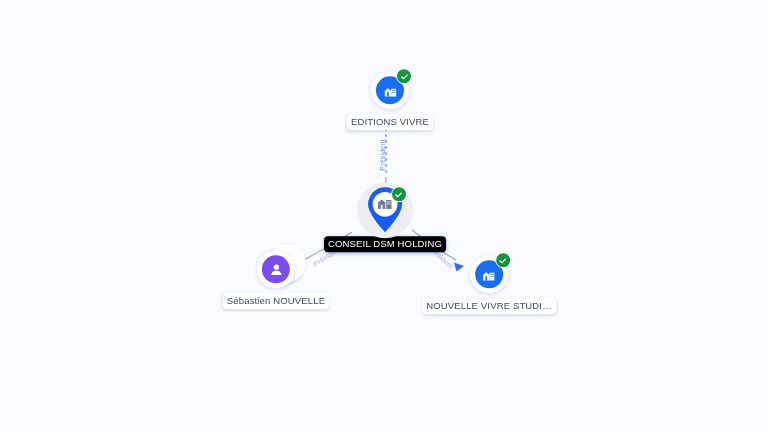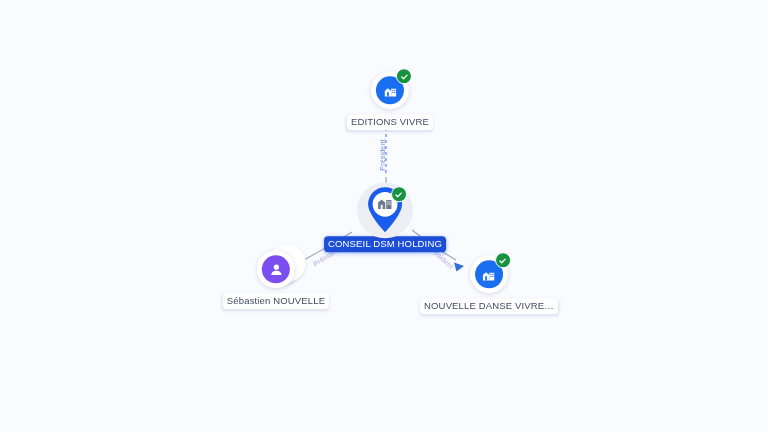--- a/index.html
+++ b/index.html
@@ -98,21 +98,21 @@
     border-radius: 4px;
     line-height: 1.1;
     text-align: right;
   }
   .label.plain {
     background: #ffffff;
     color: #3f4a63;
     box-shadow: 0 1px 3px rgba(40,60,120,0.16);
   }
   .label.selected {
-    background: #1d4ed8;
+    background: #000000;
     color: #ffffff;
     box-shadow: 0 1px 4px rgba(26,92,235,0.45);
   }
 
   
   .pin-wrap {
     position: relative;
     width: 58px;
     height: 58px;
     display: flex;
@@ -234,21 +234,21 @@
           <rect x="17.2" y="13.4" width="1.6" height="1.6" fill="#1a6ef0"></rect>
           <rect x="7.3" y="14" width="2.4" height="6" fill="#1a6ef0"></rect>
         </svg>
       </div>
       <span class="badge">
         <svg width="9" height="9" viewBox="0 0 24 24">
           <path d="M5 12.6l4.6 4.6L19 7.6" fill="none" stroke="#ffffff" stroke-width="3.4" stroke-linecap="round" stroke-linejoin="round"></path>
         </svg>
       </span>
     </div>
-    <div class="label plain">NOUVELLE DANSE VIVRE…</div>
+    <div class="label plain">NOUVELLE VIVRE STUDI…</div>
   </div>
 
   <div class="node" style="left:276px; top:280px;">
     <div class="disc stack">
       <div class="inner person">
         <svg width="17" height="17" viewBox="0 0 24 24">
           <circle cx="12" cy="8.4" r="3.7" fill="#ffffff"></circle>
           <path d="M4.8 19.4c0-4 3.3-6.1 7.2-6.1s7.2 2.1 7.2 6.1z" fill="#ffffff"></path>
         </svg>
       </div>

